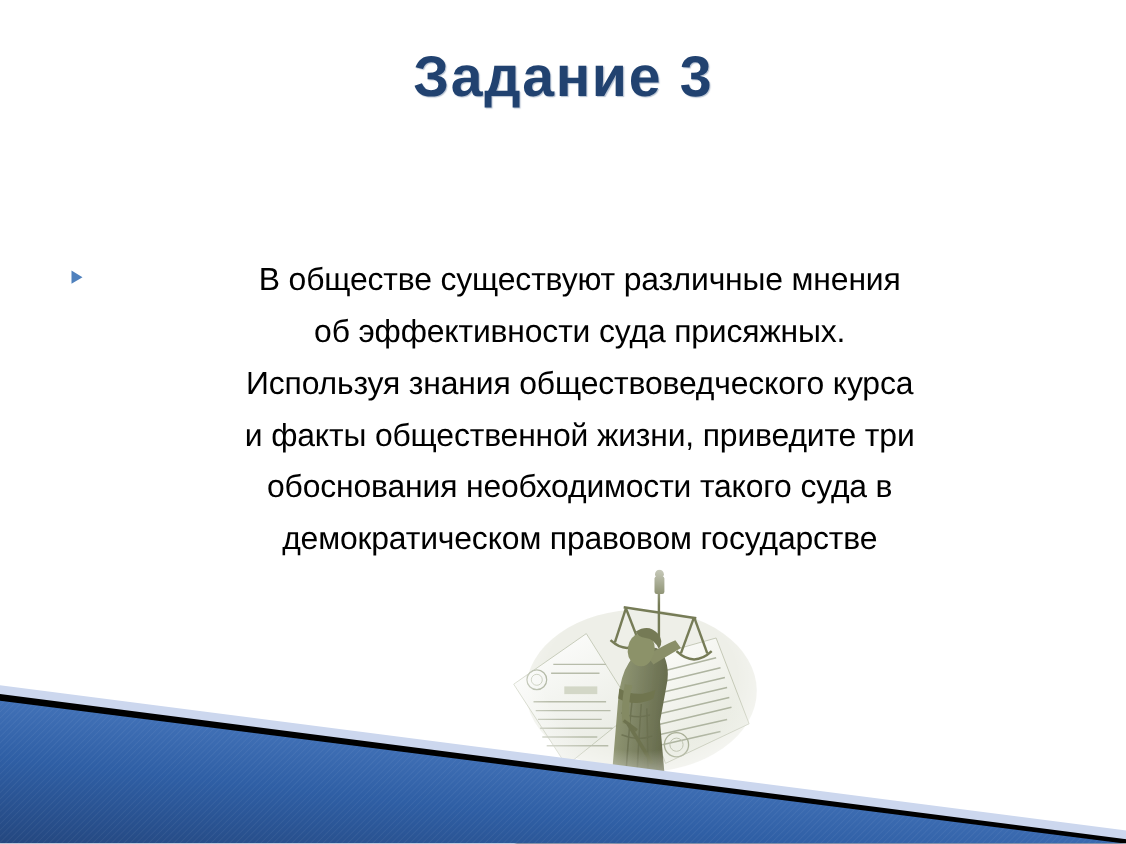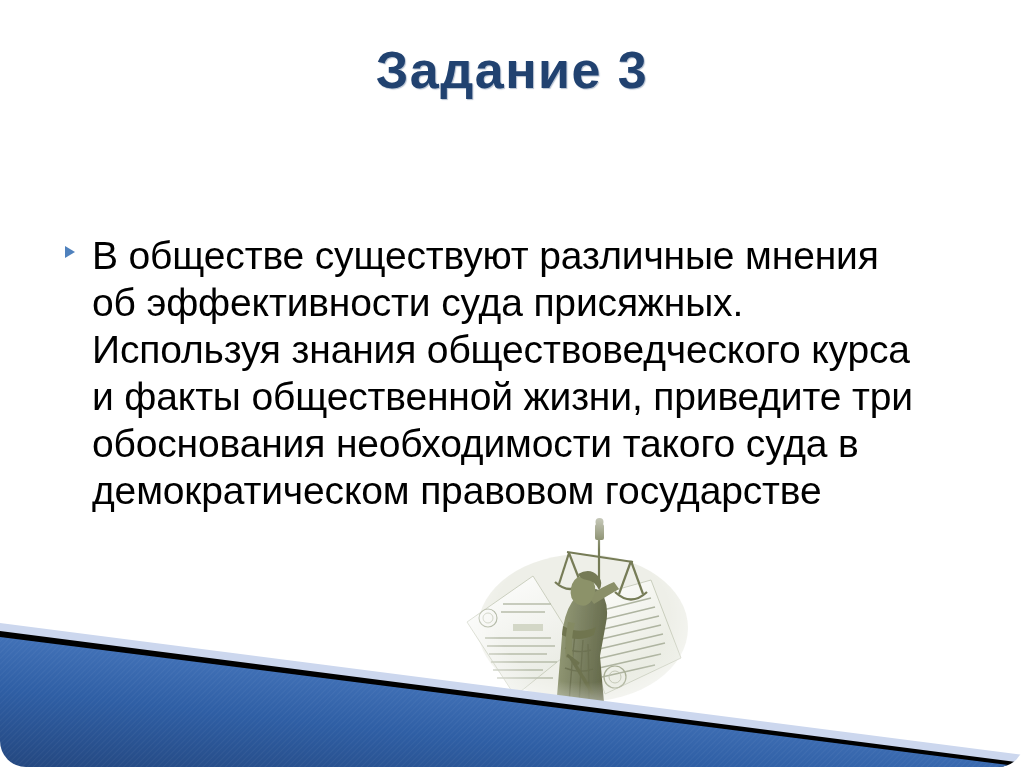--- a/index.html
+++ b/index.html
@@ -11,21 +11,20 @@
   body {
     font-family: "Liberation Sans", sans-serif;
   }
 
   #slide {
     position: relative;
     width: 1024px;
     height: 767px;
     background: #ffffff;
     overflow: hidden;
-    border-radius: 26px;
   }
 
   
   #slide-title {
     position: absolute;
     left: 0;
     top: 42px;
     width: 1024px;
     text-align: center;
     font-family: "Liberation Sans", sans-serif;
@@ -55,25 +54,26 @@
     padding-top: 12px;
     color: #4f81bd;
     font-size: 19px;
     line-height: 1;
     user-select: none;
   }
   #bullet-marker svg { display: block; }
   #bullet-text {
     flex: 1 1 auto;
     font-family: "Liberation Sans", sans-serif;
-    font-size: 39px;
+    font-size: 29px;
     line-height: 47px;
     color: #000000;
     letter-spacing: -0.15px;
     white-space: pre-line;
+    text-align: center;
   }
 
   
   #justice-image {
     position: absolute;
     left: 455px;
     top: 518px;
     width: 255px;
     height: 196px;
   }

